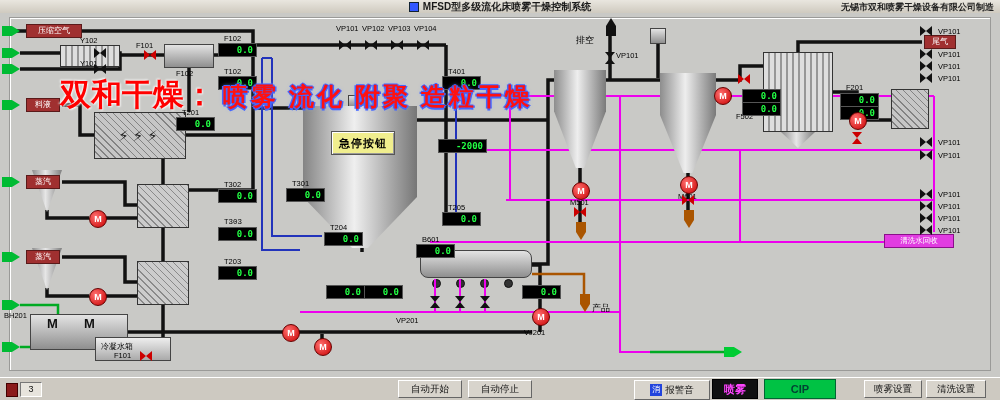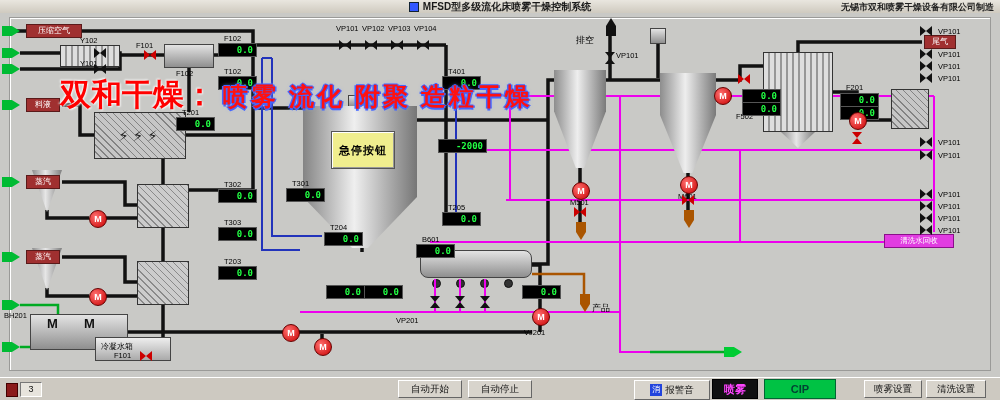--- a/index.html
+++ b/index.html
@@ -27,21 +27,21 @@
   .stripesV{background:repeating-linear-gradient(90deg,#dedede 0 4px,#979797 4px 6px);border:1px solid #333;}
   .hatch{background:repeating-linear-gradient(45deg,#c6c6c6 0 4px,#838383 4px 5px);border:1px solid #333;}
   .xhatch{background:repeating-linear-gradient(45deg,#cccccc 0 4px,#8a8a8a 4px 5px),
                      repeating-linear-gradient(-45deg,rgba(200,200,200,.5) 0 4px,rgba(90,90,90,.5) 4px 5px);border:1px solid #333;}
   .cone{clip-path:polygon(0 0,100% 0,50% 100%);background:linear-gradient(90deg,#8d8d8d,#e6e6e6 45%,#7f7f7f);border:none;}
   .cyc{clip-path:polygon(0 0,100% 0,100% 42%,58% 100%,42% 100%,0 42%);
        background:linear-gradient(90deg,#8d8d8d,#eeeeee 45%,#7a7a7a);}
   .chamber{clip-path:polygon(0 0,100% 0,100% 64%,57% 100%,43% 100%,0 64%);
        background:linear-gradient(90deg,#848484,#efefef 45%,#767676);}
   .heaterbox{display:flex;align-items:center;justify-content:center;font-size:15px;letter-spacing:4px;color:#222;}
-  .estop{position:absolute;left:331px;top:131px;width:64px;height:38px;z-index:40;
+  .estop{position:absolute;left:331px;top:131px;width:64px;height:24px;z-index:40;
        background:#f0ee8e;border:1px solid #555;box-shadow:1px 1px 0 #fff inset,-1px -1px 0 #999 inset;
        font-family:inherit;font-size:11px;font-weight:bold;color:#000;letter-spacing:1px;padding:0;}
   .wheel{position:absolute;width:7px;height:7px;border-radius:50%;background:#333;border:1px solid #111;}
   
   #dyn div{position:absolute;}
   .dlabel{font-size:7.5px;color:#000;white-space:nowrap;line-height:1;z-index:30;}
   .redbox{background:#a03030;color:#fff;font-size:8px;text-align:center;padding:2px 1px;border:1px solid #5a1a1a;}
   .magbox{background:#e13ce1;color:#fff;font-size:7.5px;text-align:center;padding:2px 1px;border:1px solid #8a108a;}
   .agit{font-size:13px;font-weight:bold;color:#111;}
   .ddisp{height:12px;background:#000;border:1px solid #555;color:#22ff44;
@@ -193,21 +193,21 @@
 
   <div id="dyn">
       <div class="dlabel" style="left: 80px; top: 37px;">Y102</div>
       <div class="dlabel" style="left: 80px; top: 60px;">Y101</div>
       <div class="dlabel" style="left: 136px; top: 42px;">F101</div>
       <div class="dlabel" style="left: 176px; top: 70px;">F102</div>
       <div class="dlabel" style="left: 224px; top: 35px;">F102</div>
       <div class="dlabel" style="left: 224px; top: 68px;">T102</div>
       <div class="dlabel" style="left: 182px; top: 109px;">T201</div>
       <div class="dlabel" style="left: 224px; top: 181px;">T302</div>
-      <div class="dlabel" style="left: 224px; top: 219px;">T303</div>
+      <div class="dlabel" style="left: 224px; top: 219px; font-family: Liberation Mono, monospace;">T303</div>
       <div class="dlabel" style="left: 224px; top: 258px;">T203</div>
       <div class="dlabel" style="left: 292px; top: 180px;">T301</div>
       <div class="dlabel" style="left: 330px; top: 224px;">T204</div>
       <div class="dlabel" style="left: 448px; top: 68px;">T401</div>
       <div class="dlabel" style="left: 448px; top: 204px;">T205</div>
       <div class="dlabel" style="left: 422px; top: 236px;">B601</div>
       <div class="dlabel" style="left: 336px; top: 25px;">VP101</div>
       <div class="dlabel" style="left: 362px; top: 25px;">VP102</div>
       <div class="dlabel" style="left: 388px; top: 25px;">VP103</div>
       <div class="dlabel" style="left: 414px; top: 25px;">VP104</div>

